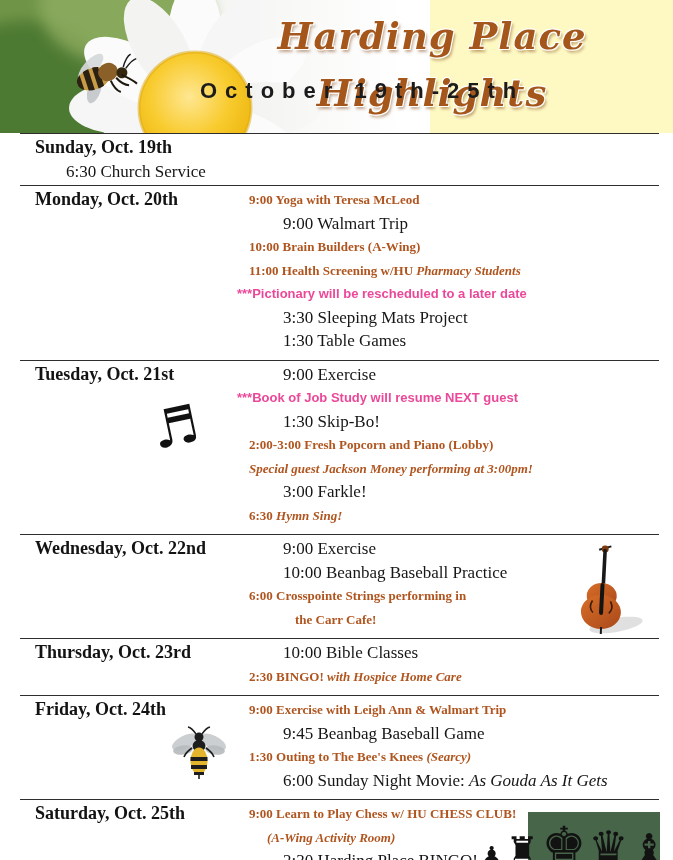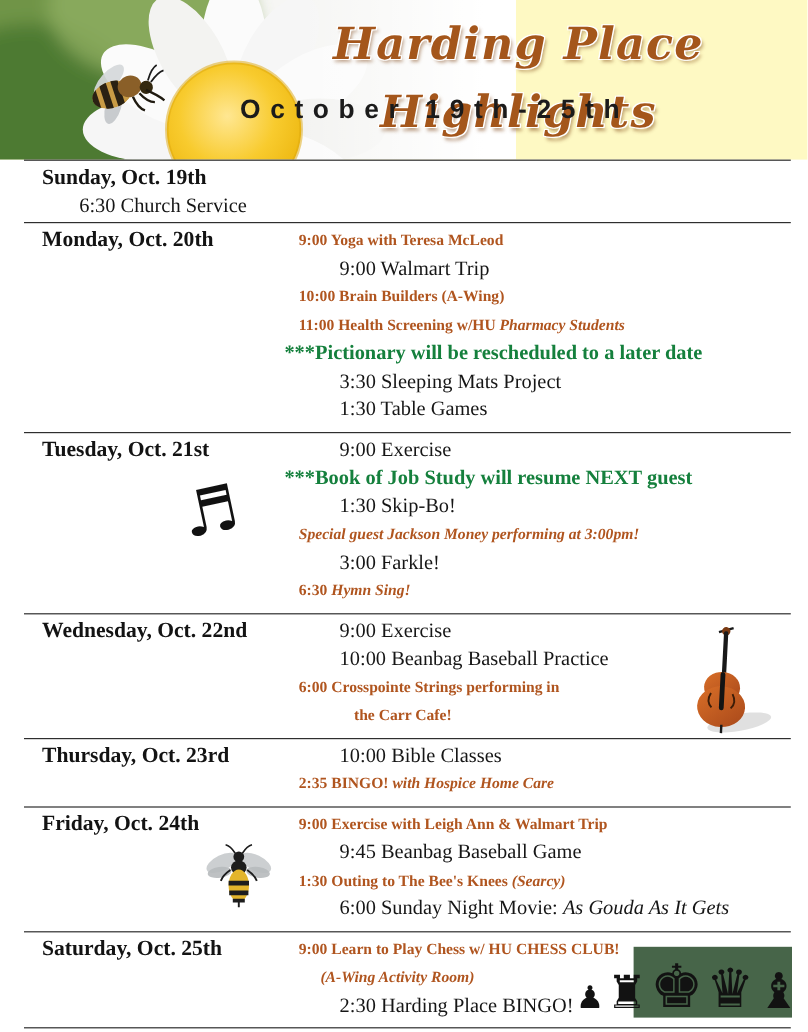--- a/index.html
+++ b/index.html
@@ -30,21 +30,21 @@
   .row-sm{padding-bottom:2px;flex-direction:column;}
   .day{
     width:217px;box-sizing:border-box;padding-left:15px;margin:0;flex:none;
     font-family:"Liberation Serif",serif;font-weight:bold;font-size:18px;
     line-height:23.5px;color:#131313;
   }
   .events{flex:1;position:relative;min-width:0;}
   .ev{white-space:nowrap;line-height:23.5px;}
   .ev-plain{font-size:17px;color:var(--ink);}
   .ev-highlight{font-size:13px;font-weight:bold;color:var(--accent);margin-left:12px;}
-  .ev-note{font-family:Liberation Serif, serif;font-weight:bold;font-size:17px;color:#15803d;}
+  .ev-note{font-family:Liberation Sans, sans-serif;font-weight:bold;font-size:13px;color:#ec4899;}
   .it{font-style:italic;}
   
   .icon-music{
     position:absolute;left:132px;top:40px;z-index:1;
     font-family:"DejaVu Sans",sans-serif;font-size:52px;line-height:1;color:#111;
     transform:rotate(-12deg);
   }
   .icon-bee{position:absolute;left:150px;top:30px;}
   .icon-cello{position:absolute;right:14px;top:6px;}
   .chess{
@@ -156,20 +156,21 @@
       </div>
   </section>
 
   <section class="row">
     <h2 class="day">Tuesday, Oct. 21st</h2>
     <span class="icon-music">♬</span>
     <div class="events">
         <div class="ev ev-plain" style="padding-left: 46px;"><span>9:00 Exercise</span></div>
         <div class="ev ev-note" style="padding-left: 0px;"><span>***Book of Job Study will resume NEXT guest</span></div>
         <div class="ev ev-plain" style="padding-left: 46px;"><span>1:30 Skip-Bo!</span></div>
+        <div class="ev ev-highlight" style="padding-left: 0px;"><span>2:00-3:00 Fresh Popcorn and Piano (Lobby)</span></div>
         <div class="ev ev-highlight" style="padding-left: 0px;"><span class="it">Special guest Jackson Money performing at 3:00pm!</span></div>
         <div class="ev ev-plain" style="padding-left: 46px;"><span>3:00 Farkle!</span></div>
         <div class="ev ev-highlight" style="padding-left: 0px;"><span>6:30 </span><span class="it">Hymn Sing!</span></div>
       </div>
   </section>
 
   <section class="row">
     <h2 class="day">Wednesday, Oct. 22nd</h2>
     <div class="events">
         <div class="ev ev-plain" style="padding-left: 46px;"><span>9:00 Exercise</span></div>
@@ -198,21 +199,21 @@
           <line x1="41" y1="86" x2="41" y2="93" stroke="#191919" stroke-width="2"></line>
         </g>
       </svg>
     </div>
   </section>
 
   <section class="row">
     <h2 class="day">Thursday, Oct. 23rd</h2>
     <div class="events">
         <div class="ev ev-plain" style="padding-left: 46px;"><span>10:00 Bible Classes</span></div>
-        <div class="ev ev-highlight" style="padding-left: 0px;"><span>2:35 BINGO! </span><span class="it">with Hospice Home Care</span></div>
+        <div class="ev ev-highlight" style="padding-left: 0px;"><span>2:30 BINGO! </span><span class="it">with Hospice Home Care</span></div>
       </div>
   </section>
 
   <section class="row">
     <h2 class="day">Friday, Oct. 24th</h2>
     <div class="icon-bee">
       <svg width="58" height="54" viewBox="0 0 58 54" xmlns="http://www.w3.org/2000/svg">
         <ellipse cx="15" cy="16" rx="14" ry="6.5" fill="#c7cacc" opacity=".9" transform="rotate(-26 15 16)"></ellipse>
         <ellipse cx="43" cy="16" rx="14" ry="6.5" fill="#c7cacc" opacity=".9" transform="rotate(26 43 16)"></ellipse>
         <ellipse cx="13" cy="24" rx="10" ry="4.5" fill="#b7babd" opacity=".9" transform="rotate(-8 13 24)"></ellipse>

